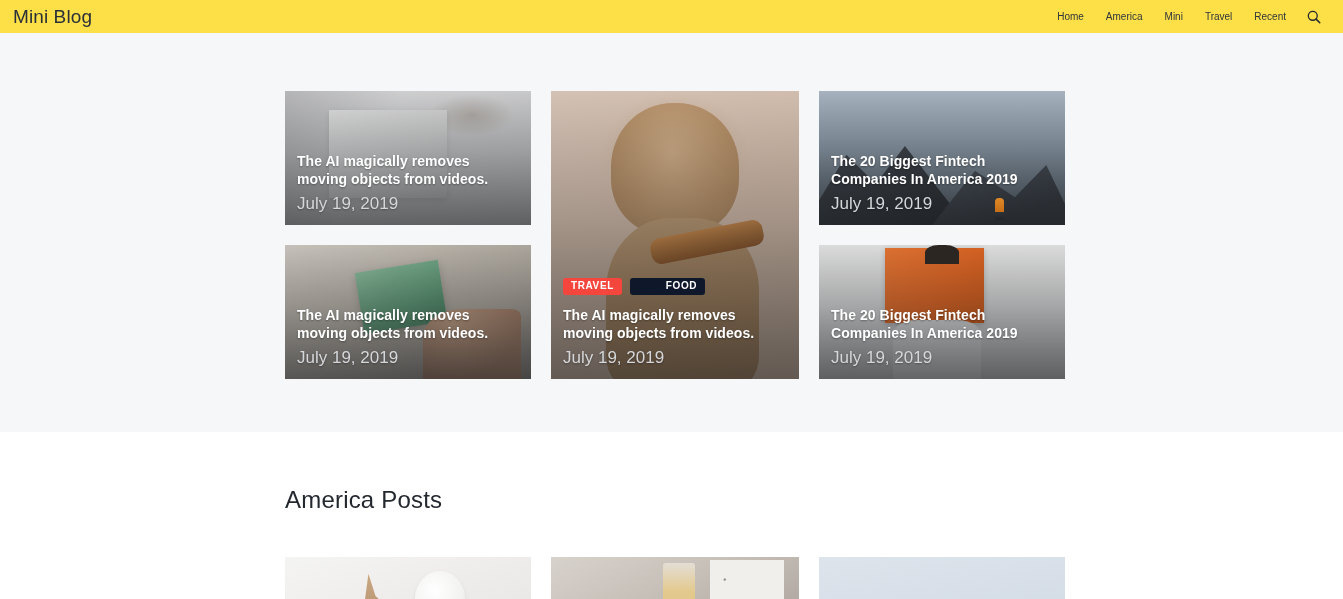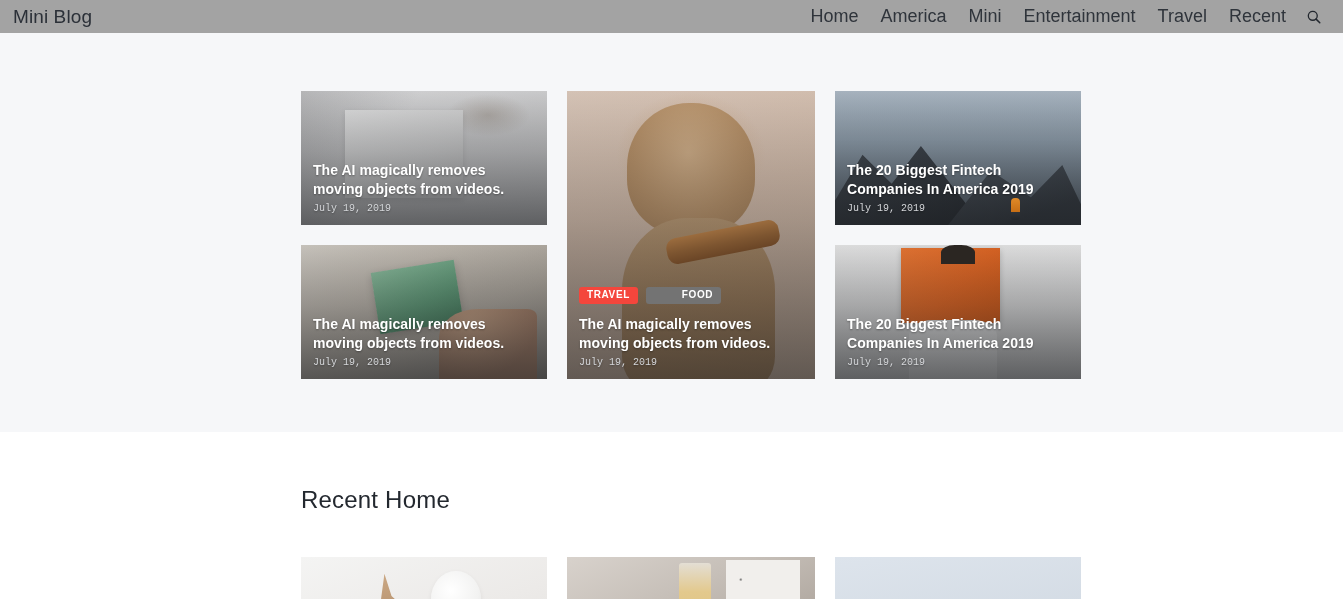--- a/index.html
+++ b/index.html
@@ -9,42 +9,42 @@
     height: 599px;
     overflow: hidden;
     background: #ffffff;
     font-family: "Liberation Sans", sans-serif;
     -webkit-font-smoothing: antialiased;
   }
 
   
   .site-header {
     height: 33px;
-    background: #a3a3a3;
+    background: #fde047;
     display: flex;
     align-items: center;
     justify-content: space-between;
     padding: 0 16px 0 13px;
   }
   .brand {
     font-size: 19px;
     font-weight: 400;
     color: #2b3038;
     letter-spacing: .1px;
     line-height: 33px;
     white-space: nowrap;
     cursor: pointer;
   }
   .main-nav {
     display: flex;
     align-items: center;
     gap: 0px;
   }
   .nav-link {
-    font-size: 18px;
+    font-size: 10px;
     color: #2f343b;
     padding: 0 11px;
     line-height: 33px;
     white-space: nowrap;
     cursor: pointer;
     text-decoration: none;
   }
   .search-btn {
     width: 26px;
     height: 26px;
@@ -58,21 +58,20 @@
 
   
   .hero {
     background: #f6f7f9;
     height: 399px;
     padding-top: 58px;
   }
   .container {
     width: 1216px;
     padding: 0 285px 0 285px;
-    margin-left: 16px;
   }
   .hero-grid {
     display: grid;
     grid-template-columns: 246px 248px 246px;
     grid-template-rows: 134px 134px;
     gap: 20px;
     width: 773px;
   }
 
   .card {
@@ -101,36 +100,35 @@
     font-size: 10px;
     font-weight: 700;
     letter-spacing: .6px;
     color: #ffffff;
     padding: 3px 8px 4px;
     border-radius: 3px;
     line-height: 1;
     cursor: pointer;
   }
   .tag.red { background: #f4463c; }
-  .tag.blue { background: #737373; padding-left: 36px; }
+  .tag.blue { background: #0f172a; padding-left: 36px; }
   .card-title {
     font-size: 14px;
     font-weight: 600;
     color: #ffffff;
     line-height: 1.32;
     letter-spacing: .05px;
     text-shadow: 0 1px 2px rgba(0,0,0,.35);
     margin-bottom: 4px;
   }
   .card-date {
-    font-size: 10px;
+    font-size: 17px;
     color: #d5d7da;
     line-height: 1.3;
     text-shadow: 0 1px 2px rgba(0,0,0,.3);
-    font-family: Liberation Mono, monospace;
   }
 
   
   .recent {
     background: #ffffff;
     padding-top: 54px;
   }
   .section-title {
     font-size: 24px;
     font-weight: 400;
@@ -311,21 +309,20 @@
 </head>
 <body>
 
 <header class="site-header">
   <div class="brand">Mini Blog</div>
 
   <nav class="main-nav">
     <a class="nav-link">Home</a>
     <a class="nav-link">America</a>
     <a class="nav-link">Mini</a>
-    <a class="nav-link">Entertainment</a>
     <a class="nav-link">Travel</a>
     <a class="nav-link">Recent</a>
     <div class="search-btn">
       <svg width="14" height="14" viewBox="0 0 16 16" fill="none" aria-hidden="true">
         <circle cx="6.6" cy="6.6" r="5.1" stroke="#23282f" stroke-width="1.5"></circle>
         <line x1="10.4" y1="10.4" x2="14.6" y2="14.6" stroke="#23282f" stroke-width="1.7" stroke-linecap="round"></line>
       </svg>
     </div>
   </nav>
 </header>
@@ -388,21 +385,21 @@
           <div class="card-date">July 19, 2019</div>
         </div>
       </article>
 
     </div>
   </div>
 </section>
 
 <section class="recent">
   <div class="container">
-    <h2 class="section-title">Recent Home</h2>
+    <h2 class="section-title">America Posts</h2>
     <div class="recent-grid">
       <div class="recent-thumb">
         <div class="card-bg img-flower"></div>
       </div>
       <div class="recent-thumb">
         <div class="card-bg img-bottle"></div>
       </div>
       <div class="recent-thumb">
         <div class="card-bg img-plain"></div>
       </div>

